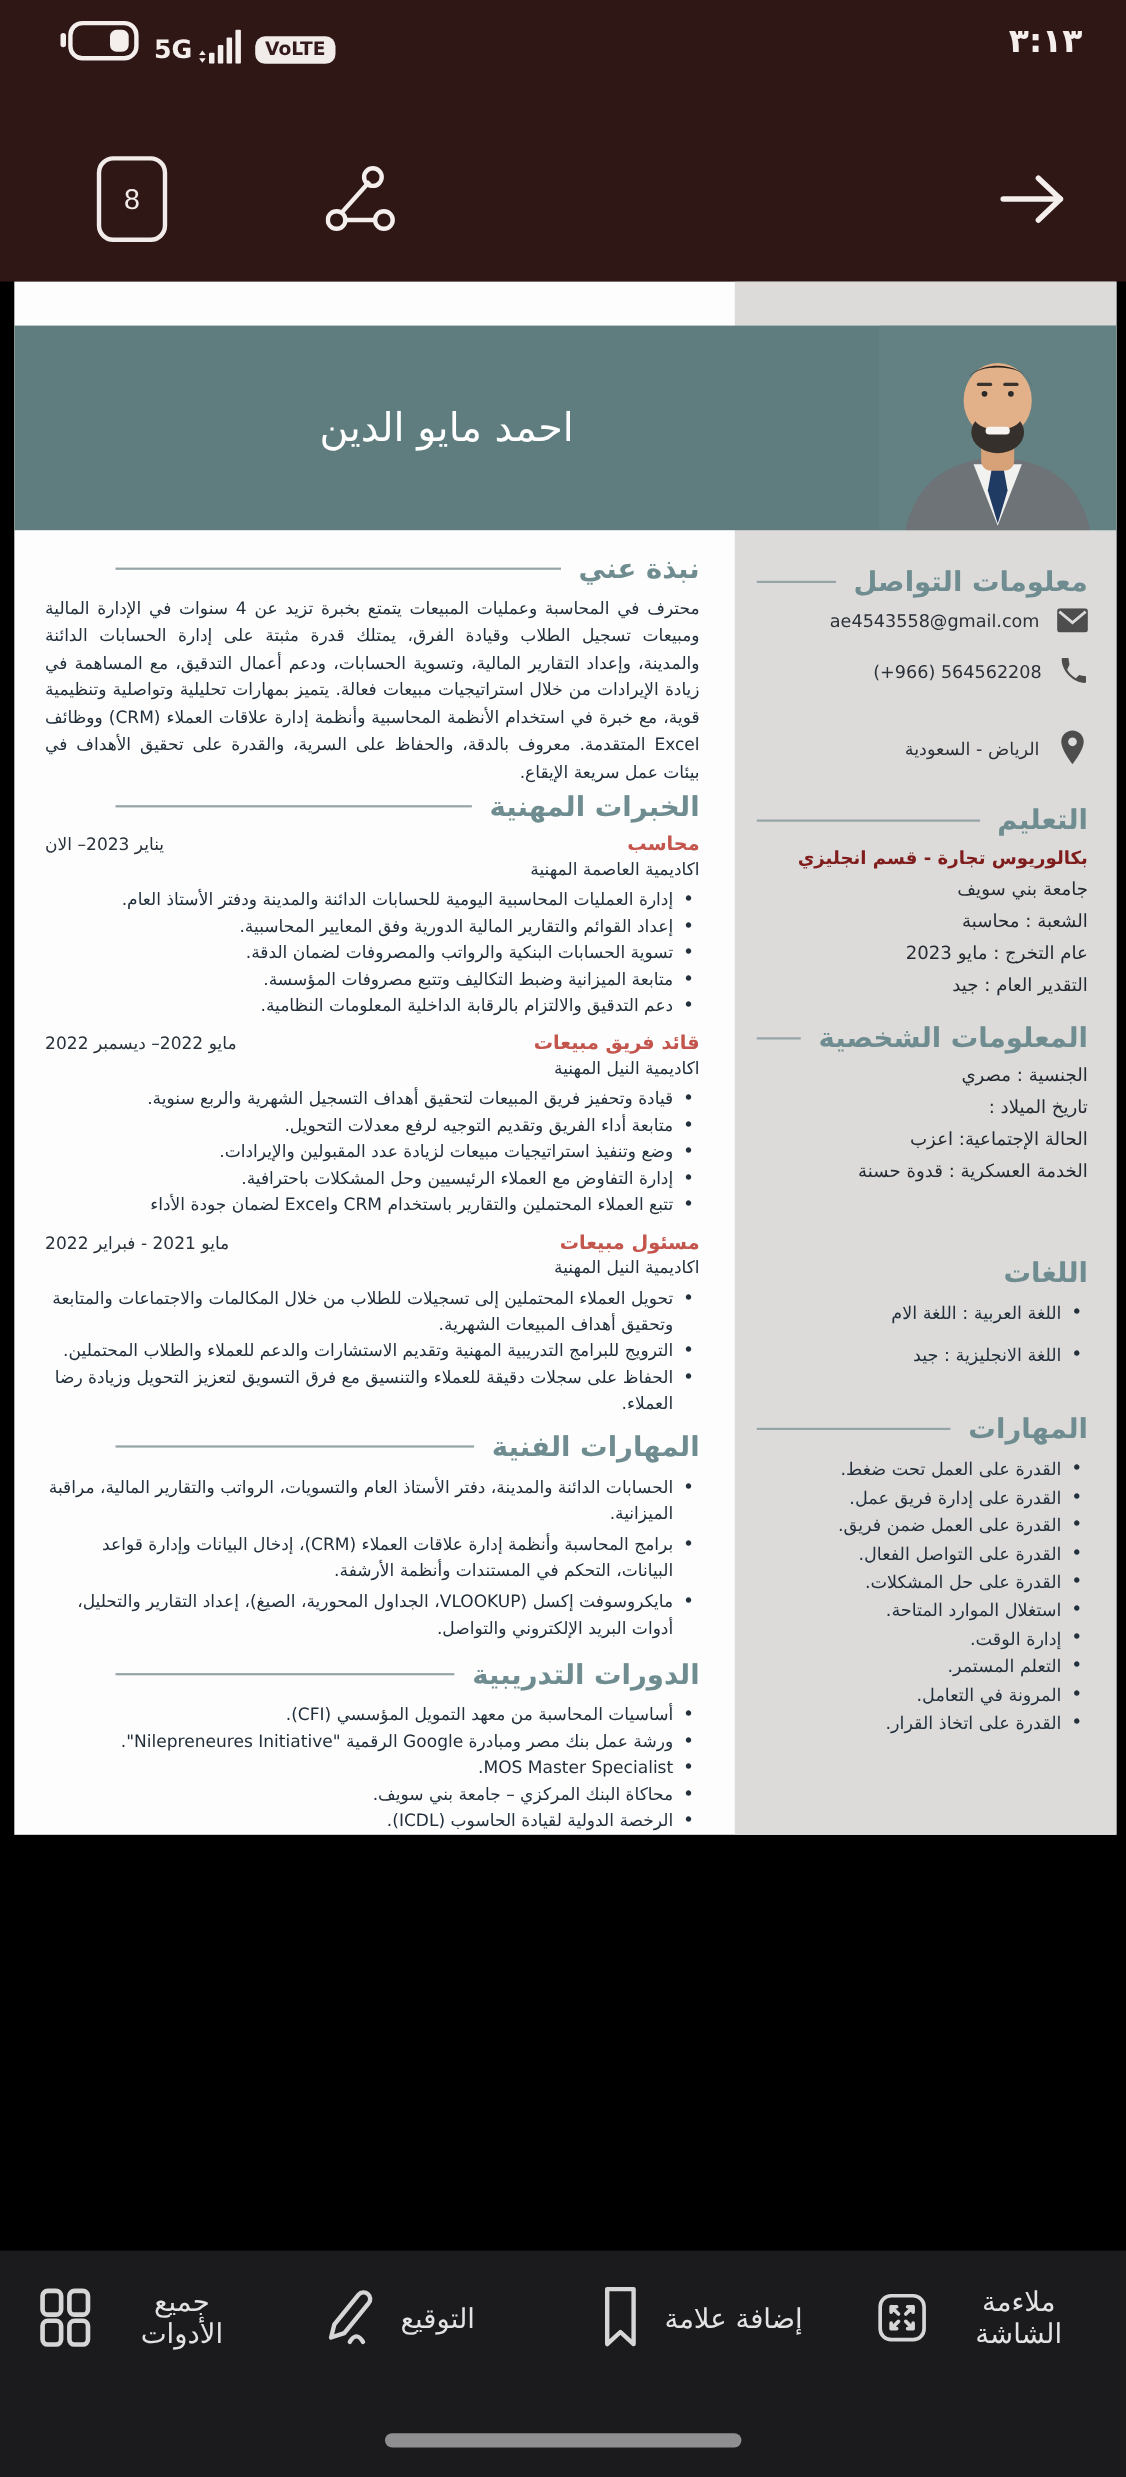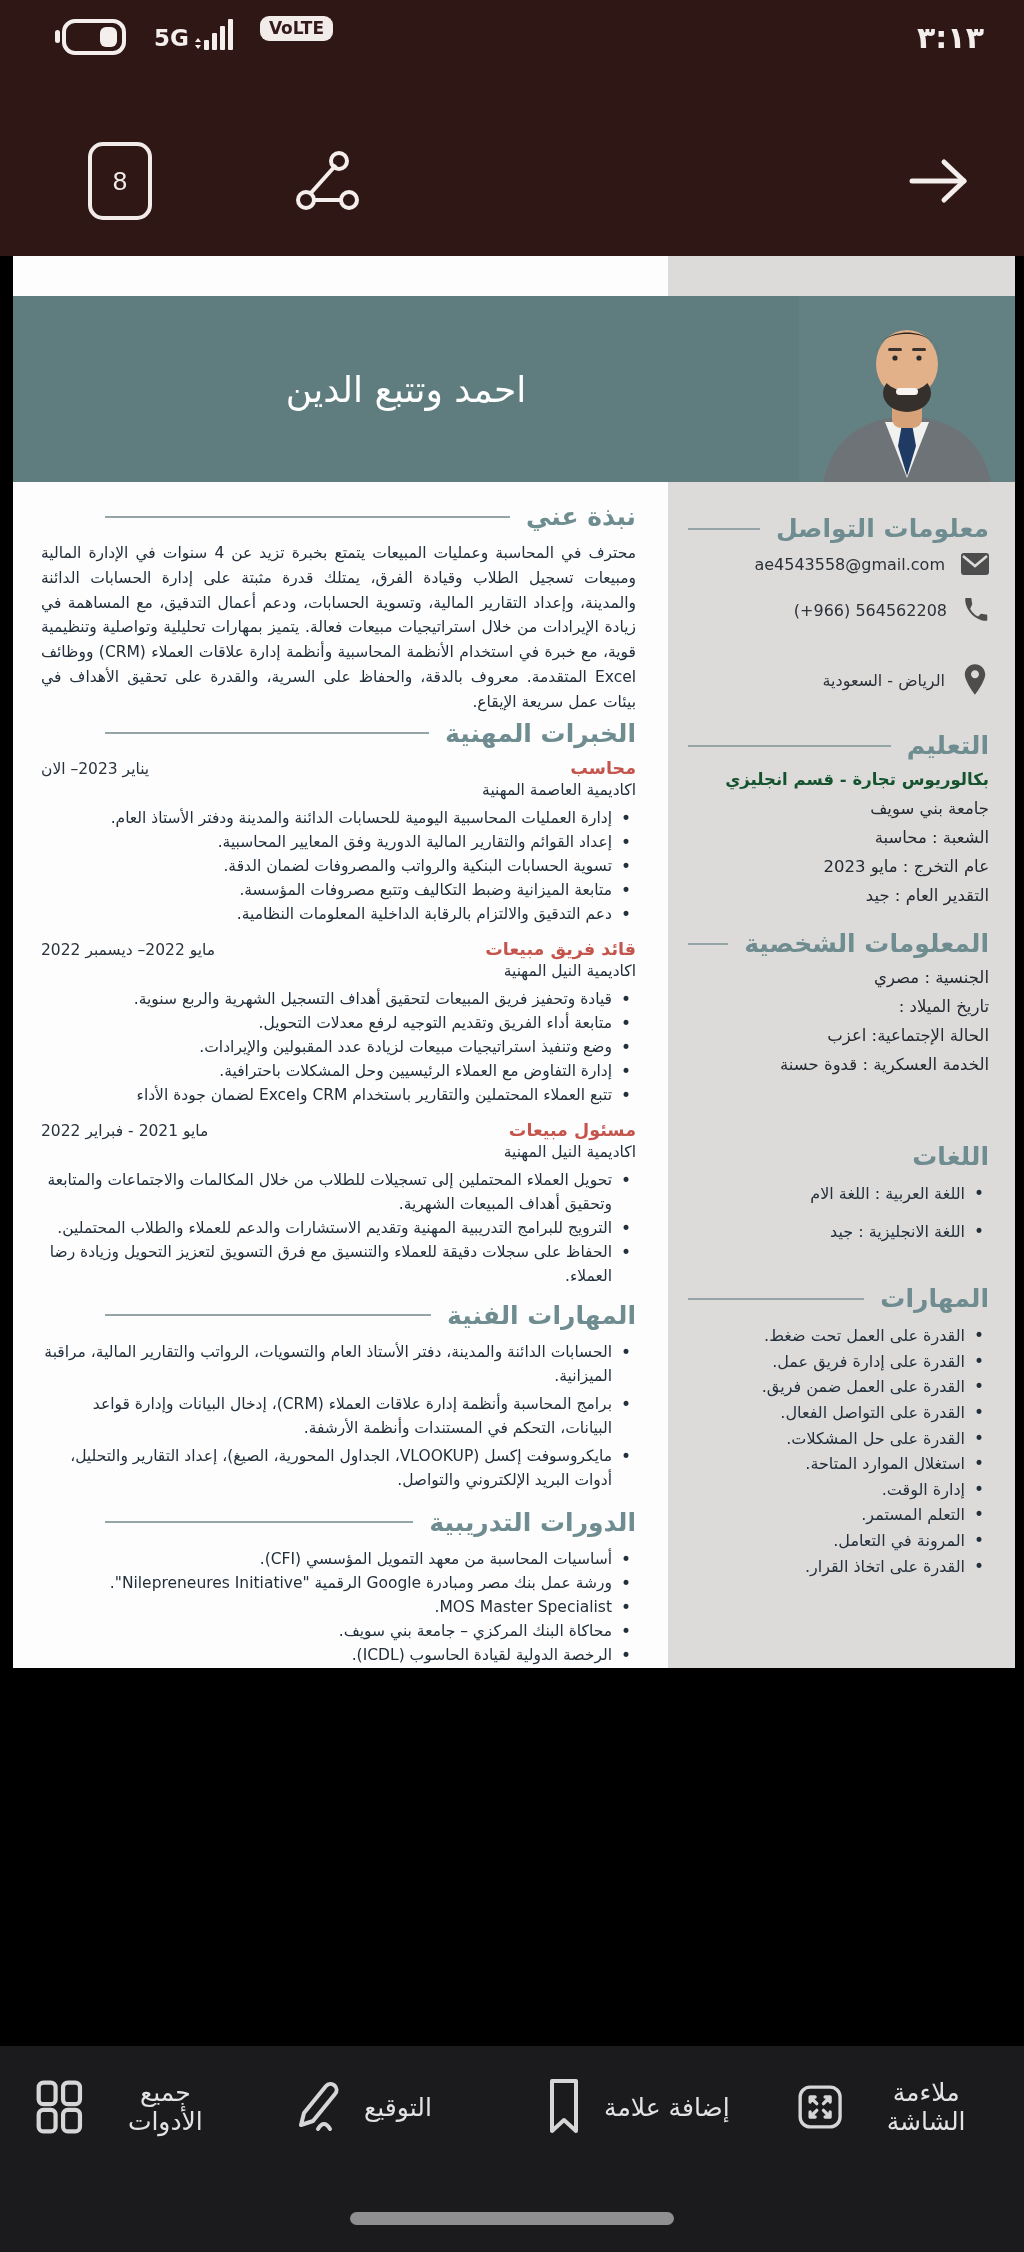--- a/index.html
+++ b/index.html
@@ -2,21 +2,21 @@
 <html lang="ar"><head>
 <meta charset="utf-8">
 <style>
   html,body{margin:0;padding:0;background:#000;}
   .screen{position:relative;width:1024px;height:2252px;background:#000;overflow:hidden;
           font-family:"DejaVu Sans","Liberation Sans",sans-serif;}
 
   
   .chrome{position:absolute;top:0;left:0;width:100%;height:256px;background:#2f1715;}
   .status{position:absolute;top:16px;left:52px;right:40px;display:flex;justify-content:space-between;align-items:center;}
-  .status-left{display:flex;align-items:flex-start;gap:26px;}
+  .status-left{display:flex;align-items:flex-end;gap:12px;}
   .net{display:flex;align-items:flex-end;gap:5px;color:#f4eeec;}
   .g5{font-weight:bold;font-size:23px;line-height:1;}
   .volte{background:#f1ebe9;color:#33191a;font-weight:bold;font-size:17px;padding:3px 9px;border-radius:9px;line-height:1.1;}
   .time{color:#f4eeec;font-size:30px;font-weight:bold;}
   .toolbar{position:absolute;top:142px;left:88px;right:50px;display:flex;align-items:center;}
   .tool-group{display:flex;gap:72px;align-items:center;}
   .tool-btn{background:none;border:none;padding:0;cursor:pointer;display:block;}
   .pages-box{width:56px;height:70px;border:4px solid #f1ebe9;border-radius:15px;display:flex;align-items:center;justify-content:center;color:#f1ebe9;font-size:26px;}
   .reader-box{width:54px;height:72px;background:#f1ebe9;border-radius:12px;position:relative;}
   .reader-box .notch{position:absolute;right:10px;top:23px;width:9px;height:27px;background:#2f1715;border-radius:2px;}
@@ -46,21 +46,21 @@
   .job-company{font-size:15.5px;margin:3px 0 7px;}
   ul.bullets{list-style:none;margin:0;padding:0;}
   ul.bullets li{position:relative;padding-right:24px;font-size:15.5px;line-height:1.55;color:#23303c;}
   ul.bullets li::before{content:"•";position:absolute;right:5px;top:-1px;font-size:17px;}
 
   
   .side-sec{margin-bottom:24px;color:#262c33;}
   .c-row{display:flex;align-items:center;gap:16px;margin:0 0 22px;font-size:16px;color:#2b3138;}
   .c-row.last{margin-bottom:0;}
   .side-line{font-size:16.5px;margin:0 0 10px;color:#242a31;}
-  .degree{color:#14532d;font-weight:bold;font-size:16.5px;margin:0 0 10px;}
+  .degree{color:#7f1d1d;font-weight:bold;font-size:16.5px;margin:0 0 10px;}
   .col-side ul.bullets li{font-size:16px;line-height:1.6;}
   .gap-lg{margin-top:68px;}
   .gap-md{margin-top:40px;}
 
   
   .bottom-nav{position:absolute;left:0;top:2046px;width:100%;height:206px;background:#1b1b1d;}
   .nav-items{display:flex;justify-content:space-between;padding:30px 28px 0;direction:ltr;}
   .nav-item{width:206px;display:flex;flex-direction:row;align-items:center;gap:18px;background:none;border:none;cursor:pointer;color:#e3e3e4;font-size:25px;font-family:inherit;}
   .home-indicator{position:absolute;left:350px;top:2212px;width:324px;height:13px;border-radius:7px;background:#8f8f92;}
 
@@ -127,21 +127,21 @@
           </g>
         </svg>
       </button>
     </div>
   </header>
 
   <main class="page">
     <div class="side-bg"></div>
 
     <section class="cv-header">
-      <div class="cv-name">احمد وتتبع الدين</div>
+      <div class="cv-name">احمد مايو الدين</div>
       <div class="photo">
         <svg width="216" height="186" viewBox="0 0 216 186">
           <rect width="216" height="186" fill="#638183"></rect>
           <path d="M24 186 C34 140 66 122 108 120 C150 122 182 140 192 186 Z" fill="#6e7378"></path>
           <path d="M86 126 L108 182 L130 126 Z" fill="#f1f1f0"></path>
           <path d="M103 128 L113 128 L117 150 L108 180 L99 150 Z" fill="#1f3a63"></path>
           <rect x="93" y="94" width="30" height="38" rx="9" fill="#d8a279"></rect>
           <ellipse cx="108" cy="68" rx="31" ry="34" fill="#e2b089"></ellipse>
           <ellipse cx="108" cy="97" rx="24" ry="19" fill="#35302b"></ellipse>
           <ellipse cx="108" cy="80" rx="23" ry="15" fill="#e2b089"></ellipse>

